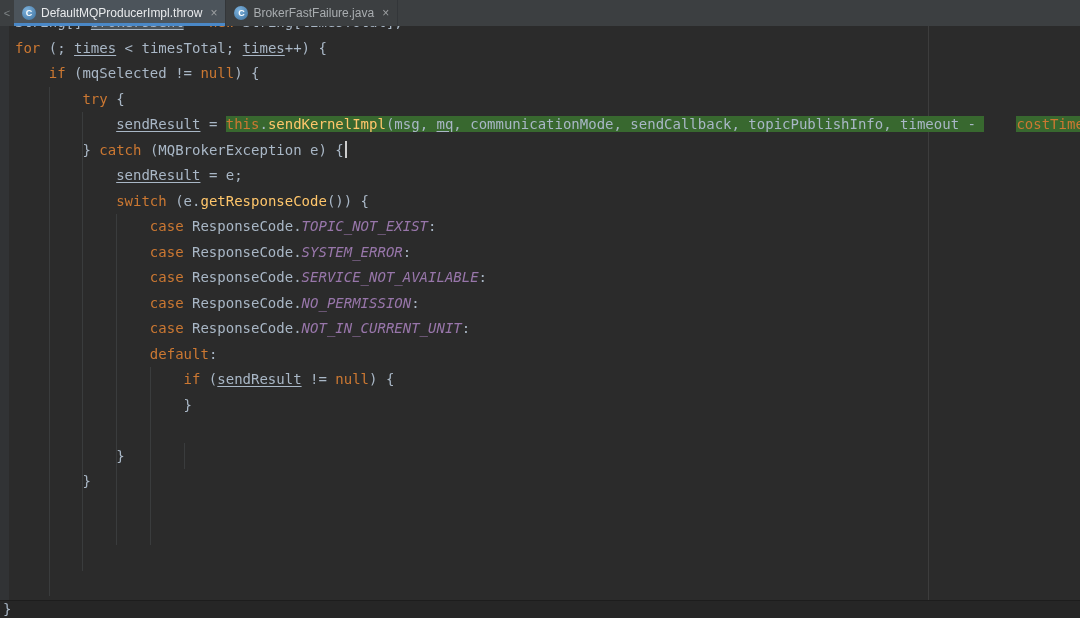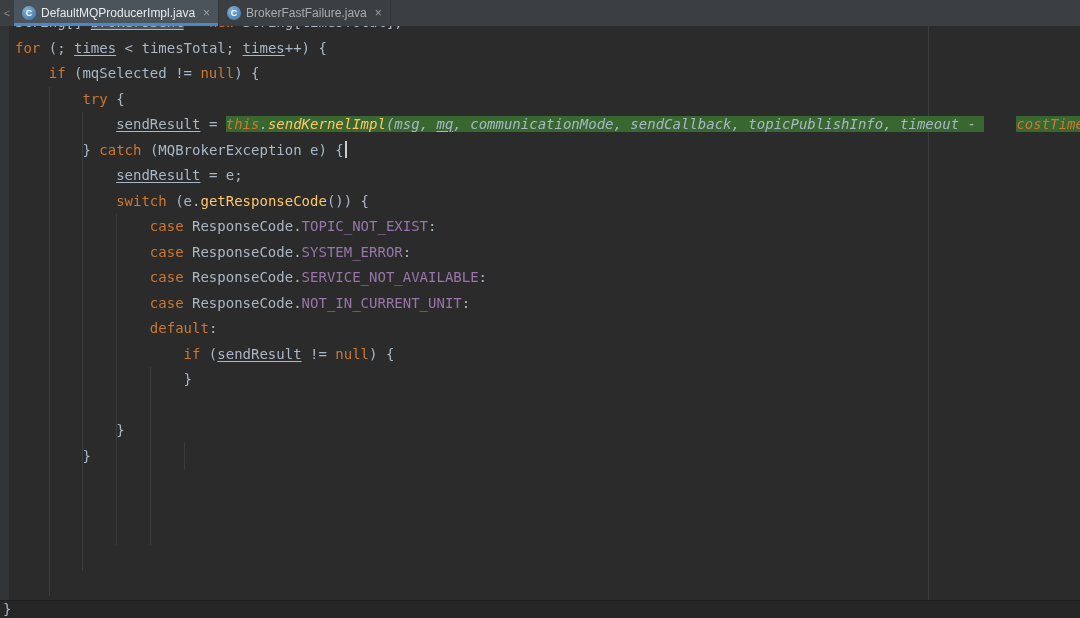--- a/index.html
+++ b/index.html
@@ -29,45 +29,45 @@
   .ig{position:absolute;width:1px;background:#3A3C3D;}
   .mg{position:absolute;left:928px;top:26px;width:1px;height:574px;background:#3D3D3D;}
   .code{position:absolute;left:9px;top:26px;right:0;bottom:18px;overflow:hidden;
         font-family:"DejaVu Sans Mono",monospace;font-size:14px;
         color:var(--c-text,#A9B7C6);}
   .code-inner{position:relative;top:-16px;padding-left:6px;}
   .line{height:25.5px;line-height:25.5px;white-space:pre;}
   .tk{white-space:pre;}
   .tk.k{color:var(--c-keyword,#CC7832);}
   .tk.m{color:var(--c-method,#FFC66B);}
-  .tk.c{color:var(--c-constant,#9876AA);}
+  .tk.c{color:var(--c-constant,#9876AA);font-style:italic;}
   .tk.o{color:var(--c-keyword,#CC7832);margin-left:32px;}
   .u{text-decoration:underline;text-underline-offset:2px;}
-  .g{background:var(--c-green-highlight,#38682F);font-style:italic;}
+  .g{background:var(--c-green-highlight,#38682F);}
   .sel{background:var(--c-identifier-box,#4A5258);border-radius:2px;}
   .caret{display:inline-block;width:2px;height:17px;background:#CDCDCD;
          vertical-align:-3px;margin-left:1px;}
 
   
   .strip{position:absolute;left:0;top:600px;width:100%;height:18px;box-sizing:border-box;
          background:#262626;border-top:1px solid #1D1D1D;
          font-family:"DejaVu Sans Mono",monospace;font-size:14px;line-height:16px;
          color:var(--c-text,#A9B7C6);padding-left:3px;overflow:hidden;}
 </style>
 </head>
 <body>
 
 <div id="app">
 
   <div class="tabbar">
     <div class="tab-scroll">&lt;</div>
     <div class="tab-list">
         <div class="tab active">
           <span class="cicon">C</span>
-          <span class="tlabel">DefaultMQProducerImpl.java</span>
+          <span class="tlabel">DefaultMQProducerImpl.throw</span>
           <span class="tclose">×</span>
         </div>
         <div class="tab">
           <span class="cicon">C</span>
           <span class="tlabel">BrokerFastFailure.java</span>
           <span class="tclose">×</span>
         </div>
       </div>
   </div>
 
@@ -87,20 +87,21 @@
         <div class="line"><span class="tk k">for</span><span class="tk d"> (; </span><span class="tk u">times</span><span class="tk d"> &lt; timesTotal; </span><span class="tk u">times</span><span class="tk d">++) {</span></div>
         <div class="line"><span class="tk d">    </span><span class="tk k">if</span><span class="tk d"> (mqSelected != </span><span class="tk k">null</span><span class="tk d">) {</span></div>
         <div class="line"><span class="tk d">        </span><span class="tk k">try</span><span class="tk d"> {</span></div>
         <div class="line"><span class="tk d">            </span><span class="tk u">sendResult</span><span class="tk d"> = </span><span class="tk k g">this</span><span class="tk d g">.</span><span class="tk m g">sendKernelImpl</span><span class="tk d g">(msg, </span><span class="tk u g">mq</span><span class="tk d g">, communicationMode, sendCallback, topicPublishInfo, timeout - </span><span class="tk o g">costTime</span><span class="tk d g">)</span><span class="tk o">;</span></div>
         <div class="line"><span class="tk d">        } </span><span class="tk k">catch</span><span class="tk d"> (MQBrokerException e) {</span><span class="caret"></span></div>
         <div class="line"><span class="tk d">            </span><span class="tk u">sendResult</span><span class="tk d"> = e;</span></div>
         <div class="line"><span class="tk d">            </span><span class="tk k">switch</span><span class="tk d"> (e.</span><span class="tk m">getResponseCode</span><span class="tk d">()) {</span></div>
         <div class="line"><span class="tk d">                </span><span class="tk k">case</span><span class="tk d"> ResponseCode.</span><span class="tk c">TOPIC_NOT_EXIST</span><span class="tk d">:</span></div>
         <div class="line"><span class="tk d">                </span><span class="tk k">case</span><span class="tk d"> ResponseCode.</span><span class="tk c">SYSTEM_ERROR</span><span class="tk d">:</span></div>
         <div class="line"><span class="tk d">                </span><span class="tk k">case</span><span class="tk d"> ResponseCode.</span><span class="tk c">SERVICE_NOT_AVAILABLE</span><span class="tk d">:</span></div>
+        <div class="line"><span class="tk d">                </span><span class="tk k">case</span><span class="tk d"> ResponseCode.</span><span class="tk c">NO_PERMISSION</span><span class="tk d">:</span></div>
         <div class="line"><span class="tk d">                </span><span class="tk k">case</span><span class="tk d"> ResponseCode.</span><span class="tk c">NOT_IN_CURRENT_UNIT</span><span class="tk d">:</span></div>
         <div class="line"><span class="tk d">                </span><span class="tk k">default</span><span class="tk d">:</span></div>
         <div class="line"><span class="tk d">                    </span><span class="tk k">if</span><span class="tk d"> (</span><span class="tk u">sendResult</span><span class="tk d"> != </span><span class="tk k">null</span><span class="tk d">) {</span></div>
         <div class="line"><span class="tk d">                    }</span></div>
         <div class="line"></div>
         <div class="line"><span class="tk d">            }</span></div>
         <div class="line"><span class="tk d">        }</span></div>
       </div>
   </div>
 

